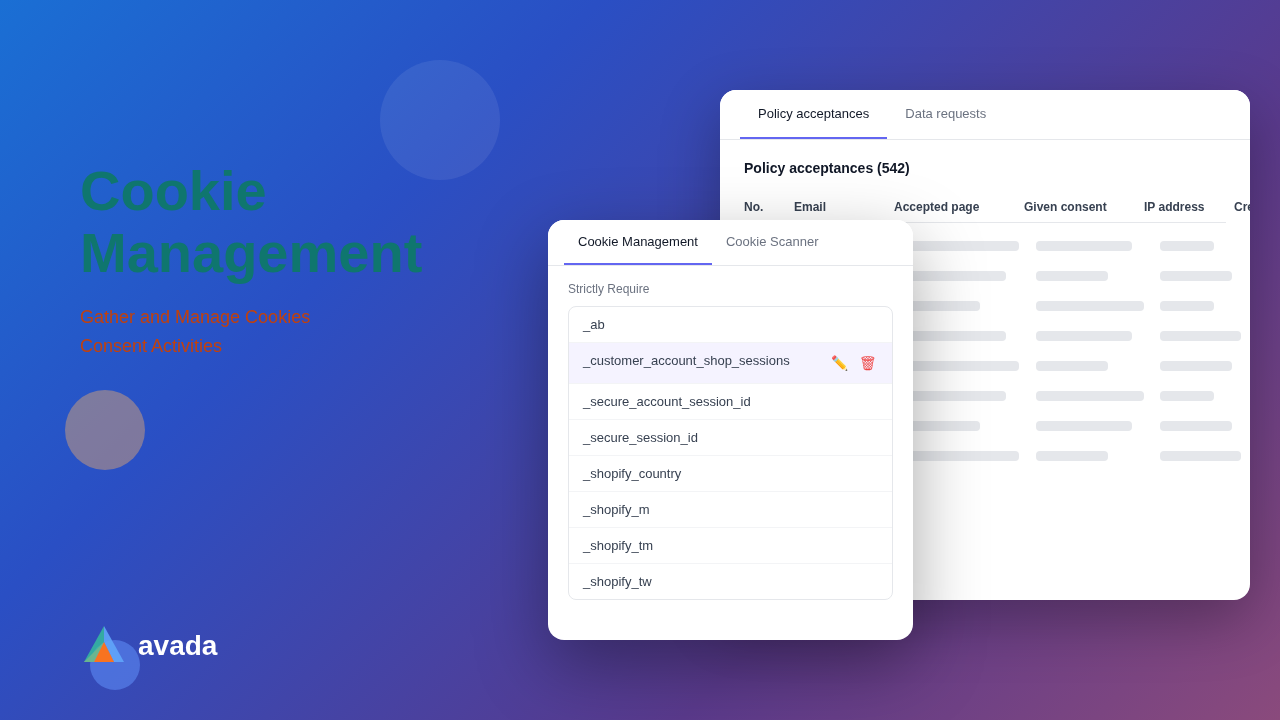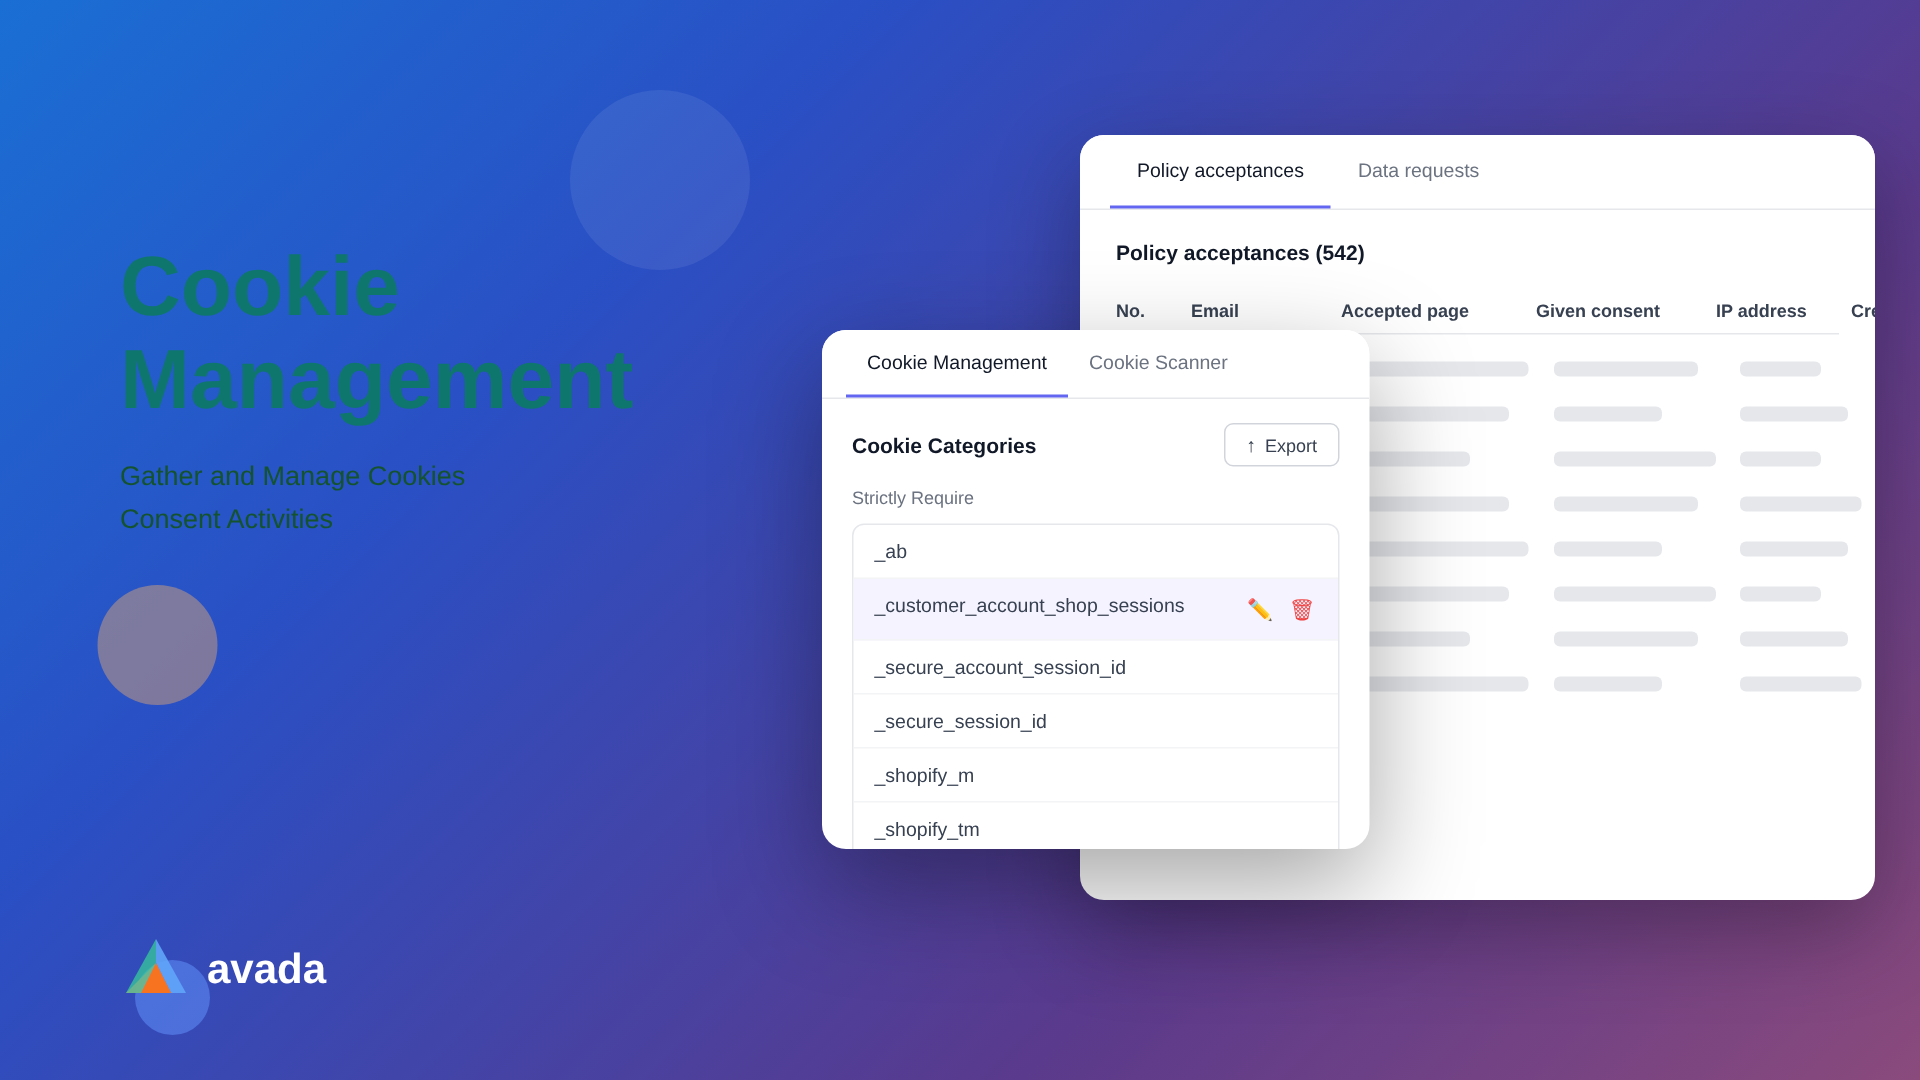--- a/index.html
+++ b/index.html
@@ -44,21 +44,21 @@
     .hero-title {
       font-size: 56px;
       font-weight: 800;
       color: #0f766e;
       line-height: 1.1;
       margin-bottom: 20px;
     }
     .hero-subtitle {
       font-size: 18px;
       font-weight: 500;
-      color: #14532d;
+      color: #c2410c;
       line-height: 1.6;
     }
 
     
     .logo-area {
       position: absolute;
       bottom: 50px;
       left: 80px;
       display: flex;
       align-items: center;
@@ -142,21 +142,21 @@
     .skeleton.short { width: 60%; }
     .skeleton.medium { width: 80%; }
     .skeleton.long { width: 90%; }
 
     
     .cookie-card {
       position: absolute;
       top: 220px;
       left: 548px;
       width: 365px;
-      height: 346px;
+      height: 420px;
       background: #fff;
       border-radius: 16px;
       box-shadow: 0 25px 70px rgba(0,0,0,0.35);
       overflow: hidden;
       z-index: 10;
     }
     .cookie-tabs {
       display: flex;
       gap: 0;
       border-bottom: 1px solid #e5e7eb;
@@ -358,46 +358,42 @@
     </div>
   </div>
 </div>
 
 <div class="cookie-card">
   <div class="cookie-tabs">
     <div class="cookie-tab active">Cookie Management</div>
     <div class="cookie-tab">Cookie Scanner</div>
   </div>
   <div class="cookie-content">
-    <div class="cookie-header-row">
-      <span class="cookie-categories-title">Cookie Categories</span>
-      <button class="export-btn">
-        <span style="font-size:13px;">↑</span>
-        <span>Export</span>
-      </button>
-    </div>
     <div class="strictly-require-label">Strictly Require</div>
     <div class="cookie-list">
       <div class="cookie-item">
         <span>_ab</span>
       </div>
       <div class="cookie-item highlighted">
         <span>_customer_account_shop_sessions</span>
         <div class="cookie-item-actions">
           <span class="action-icon">✏️</span>
           <span class="action-icon delete">🗑</span>
         </div>
       </div>
       <div class="cookie-item">
         <span>_secure_account_session_id</span>
       </div>
       <div class="cookie-item">
         <span>_secure_session_id</span>
       </div>
       <div class="cookie-item">
+        <span>_shopify_country</span>
+      </div>
+      <div class="cookie-item">
         <span>_shopify_m</span>
       </div>
       <div class="cookie-item">
         <span>_shopify_tm</span>
       </div>
       <div class="cookie-item">
         <span>_shopify_tw</span>
       </div>
     </div>
   </div>

